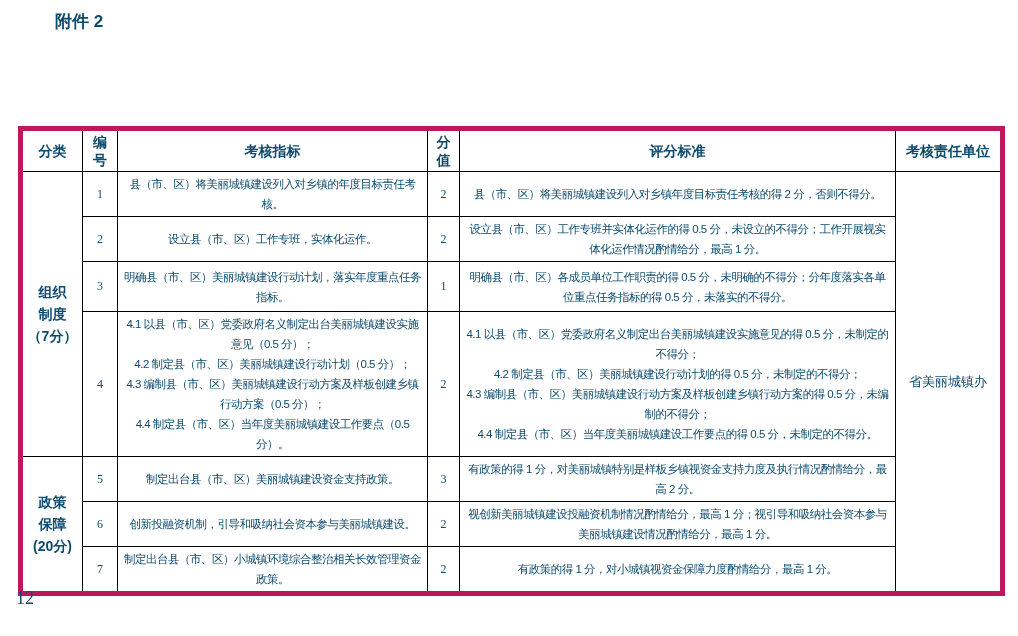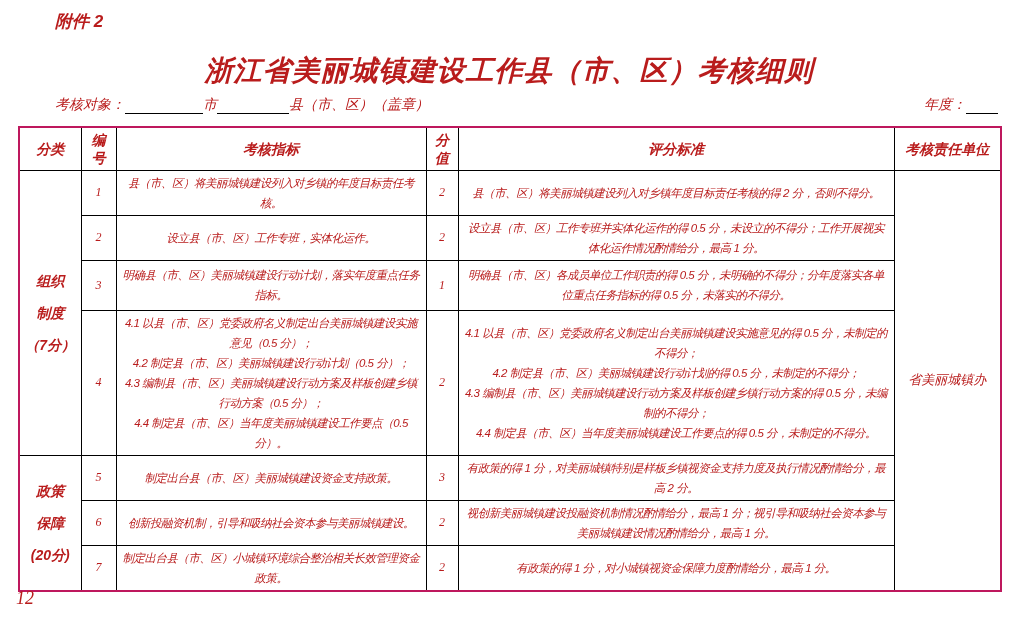--- a/index.html
+++ b/index.html
@@ -1,22 +1,21 @@
 <!DOCTYPE html>
 <html><head>
 <meta charset="utf-8">
 <style>
   html,body{margin:0;padding:0;background:#fff;}
   .doc{
     position:relative;
     width:1018px;height:636px;
-    background:#fff;color:#b91c1c;
+    background:#fff;color:#0c4a6e;
     font-family:"Liberation Sans", sans-serif;
     overflow:hidden;
-    font-style:italic;
   }
   .attachment{
     position:absolute;left:55px;top:10px;
     font-size:17px;font-weight:bold;
   }
   .title{
     position:absolute;left:0;top:52px;width:100%;
     text-align:center;
     font-size:28px;font-weight:bold;letter-spacing:1px;
     font-family:"Liberation Serif", serif;
@@ -30,35 +29,35 @@
     display:inline-block;
     border-bottom:1px solid #000;
     height:15px;vertical-align:bottom;
   }
   .blank-city{width:78px;}
   .blank-county{width:72px;}
   .blank-year{width:32px;}
   table.main{
     position:absolute;left:18px;top:126px;width:982px;
     border-collapse:collapse;table-layout:fixed;
-    border:2px solid #be185d;
+    border:5px solid #be185d;
   }
   table.main th, table.main td{
     border:1px solid #000;
     vertical-align:middle;
     white-space:pre-line;
     overflow:hidden;
   }
   th{
     font-size:14px;font-weight:bold;text-align:center;
     padding:2px 1px;line-height:18px;
   }
   td.cat{
     font-size:14px;font-weight:bold;text-align:center;
-    line-height:32px;padding:2px 1px;
+    line-height:22px;padding:2px 1px;
   }
   td.num, td.score{
     font-size:12px;text-align:center;padding:2px 1px;
     font-family:"Liberation Serif", serif;
   }
   td.text{
     font-size:11.5px;letter-spacing:-0.5px;line-height:20px;
     text-align:center;padding:2px 6px;
   }
   td.unit{
@@ -71,30 +70,21 @@
     margin-left:16px;
   }
 </style>
 </head>
 <body>
 
 <div class="doc">
 
   <div class="attachment">附件 2</div>
 
-  <div class="title">浙江省美丽城镇建设工作县（市、区）考核细则</div>
 
-  <div class="meta">
-    <div>
-      <span>考核对象：</span><span class="blank blank-city"></span><span>市</span><span class="blank blank-county"></span><span>县（市、区）（盖章）</span>
-    </div>
-    <div>
-      <span>年度：</span><span class="blank blank-year"></span>
-    </div>
-  </div>
 
   <table class="main">
     <colgroup>
       <col style="width:62px">
         <col style="width:35px">
         <col style="width:310px">
       <col style="width:32px">
         <col style="width:436px">
         <col style="width:107px">
     </colgroup>

